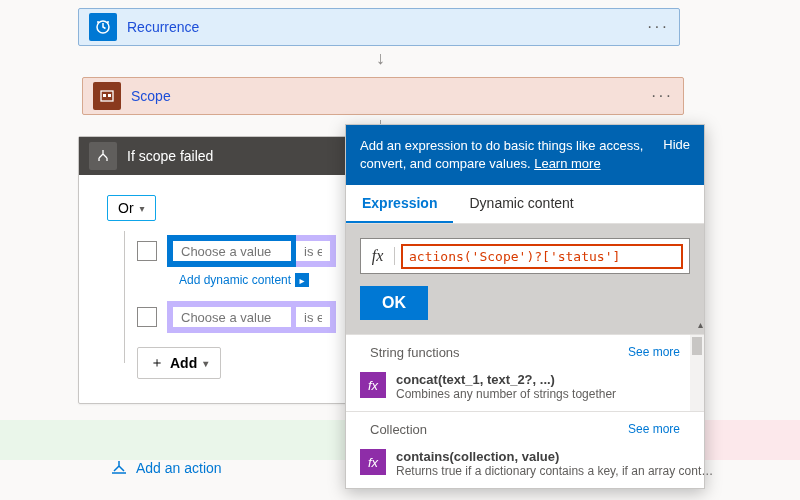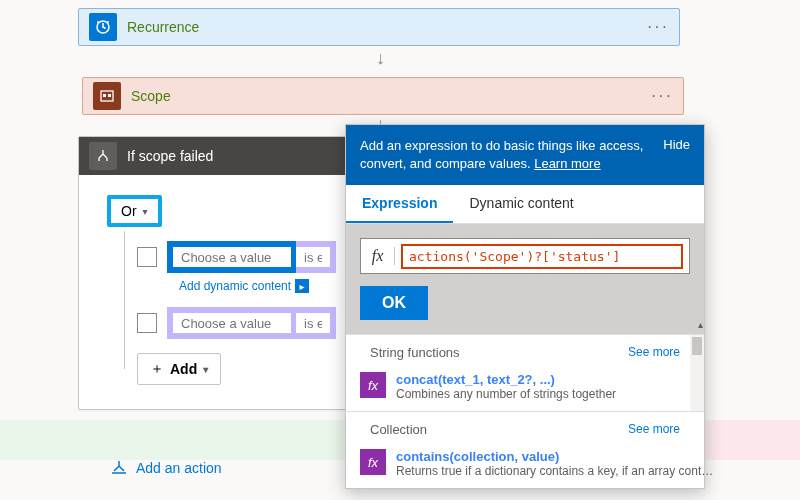--- a/index.html
+++ b/index.html
@@ -1,38 +1,38 @@
 <!DOCTYPE html>
 <html><head>
 <meta charset="utf-8">
 <style>
   * { box-sizing: border-box; margin: 0; padding: 0; font-family: "Segoe UI", Arial, sans-serif; }
   body { background: #faf9f8; width: 800px; height: 500px; overflow: hidden; position: relative; }
 
   .card { position: absolute; border: 1px solid; border-radius: 2px; display: flex; align-items: center; padding: 0 10px; height: 38px; }
   .card .icon-box { width: 28px; height: 28px; border-radius: 2px; display: flex; align-items: center; justify-content: center; margin-right: 10px; }
-  .card .title { font-size: 14px; flex: 1; color: #4d7c0f; }
+  .card .title { font-size: 14px; flex: 1; color: #1d4ed8; }
   .card .dots { color: #605e5c; letter-spacing: 2px; font-size: 16px; cursor: pointer; }
 
   .recurrence { left: 78px; top: 8px; width: 602px; background: #dfeefb; border-color: #8cb3d9; }
   .recurrence .icon-box { background: #0078d4; }
   .scope { left: 82px; top: 77px; width: 602px; background: #f6e0d9; border-color: #d6a88f; }
   .scope .icon-box { background: #8a3a1e; }
 
   .arrow { position: absolute; left: 376px; color: #8a8886; font-size: 18px; }
   .arrow1 { top: 48px; }
   .arrow2 { top: 114px; }
 
   .condition-card { position: absolute; left: 78px; top: 136px; width: 602px; background: #fff; border: 1px solid #c8c6c4; border-radius: 2px; box-shadow: 0 1px 2px rgba(0,0,0,0.05); }
   .condition-head { background: #484644; color: #fff; height: 38px; display: flex; align-items: center; padding: 0 10px; }
   .condition-head .icon-box { width: 28px; height: 28px; background: #605e5c; border-radius: 2px; display:flex; align-items:center; justify-content:center; margin-right:10px;}
   .condition-head .title { flex: 1; font-size: 14px; }
   .condition-body { padding: 20px 20px 24px 28px; position: relative; }
 
-  .or-pill { display:inline-flex; align-items:center; border:4px solid #0ea5e9; border-radius:2px; padding:4px 10px; font-size:14px; background:#fff; cursor:pointer; }
+  .or-pill { display:inline-flex; align-items:center; border:1px solid #0ea5e9; border-radius:2px; padding:4px 10px; font-size:14px; background:#fff; cursor:pointer; }
   .chev { margin-left:6px; font-size:10px; color:#605e5c; }
 
   .row { display:flex; align-items:center; margin-top:14px; margin-left:30px; }
   .tree-line { position:absolute; left:45px; top:56px; bottom:40px; width:1px; background:#c8c6c4; }
   .checkbox { width:20px; height:20px; border:1px solid #8a8886; margin-right:10px; background:#fff; cursor:pointer; }
   .input { height:32px; border:6px solid #c4b5fd; padding:0 8px; font-size:13px; color:#605e5c; background:#fff; }
   .input.val { width:130px; }
   .input.op { width:40px; border-left:none; margin-left:-1px; }
   .dyn-link { color:#0078d4; font-size:12px; margin-left:72px; margin-top:6px; display:flex; align-items:center; cursor:pointer; }
   .dyn-badge { background:#0078d4; color:#fff; width:14px; height:14px; font-size:10px; display:inline-flex; align-items:center; justify-content:center; margin-left:4px; }
@@ -61,21 +61,21 @@
   .fx-label { width:34px; display:flex; align-items:center; justify-content:center; font-style:italic; font-family:"Segoe UI",serif; color:#323130; border-right:1px solid #c8c6c4; }
   .fx-input-wrap { flex:1; padding:2px 6px; }
   .fx-input { width:100%; border:2px solid #d83b01; color:#d83b01; font-family:Consolas,monospace; font-size:13px; padding:3px 6px; outline:none; }
   .ok-btn { background:#0078d4; color:#fff; border:none; padding:8px 22px; font-size:16px; margin-top:12px; cursor:pointer; font-weight:600; }
 
   .func-section { border-top:1px solid #e1dfdd; position:relative; }
   .func-head { display:flex; justify-content:space-between; padding:10px 24px 6px; font-size:13px; color:#605e5c; }
   .see-more { color:#0078d4; font-size:12px; cursor:pointer; }
   .func-item { display:flex; padding:6px 14px 10px; cursor:pointer;}
   .func-icon { width:26px; height:26px; background:#8e2da8; color:#fff; display:flex; align-items:center; justify-content:center; font-style:italic; font-size:13px; margin-right:10px; flex-shrink:0;}
-  .func-text .sig { font-weight:600; font-size:13px; color:#3b82f6;}
+  .func-text .sig { font-weight:600; font-size:13px; color:#404040;}
   .func-text .desc { font-size:12px; color:#605e5c; white-space:nowrap; overflow:hidden; text-overflow:ellipsis; max-width:330px;}
   .scroll-track { position:absolute; right:0; top:0; bottom:0; width:14px; background:#f3f2f1; }
   .scroll-thumb { position:absolute; right:2px; top:2px; width:10px; height:18px; background:#c8c6c4; }
   .scroll-arrow { position:absolute; right:1px; top:-16px; font-size:10px; color:#605e5c;}
 </style>
 </head>
 <body>
 
 <div class="card recurrence">
   <div class="icon-box">

